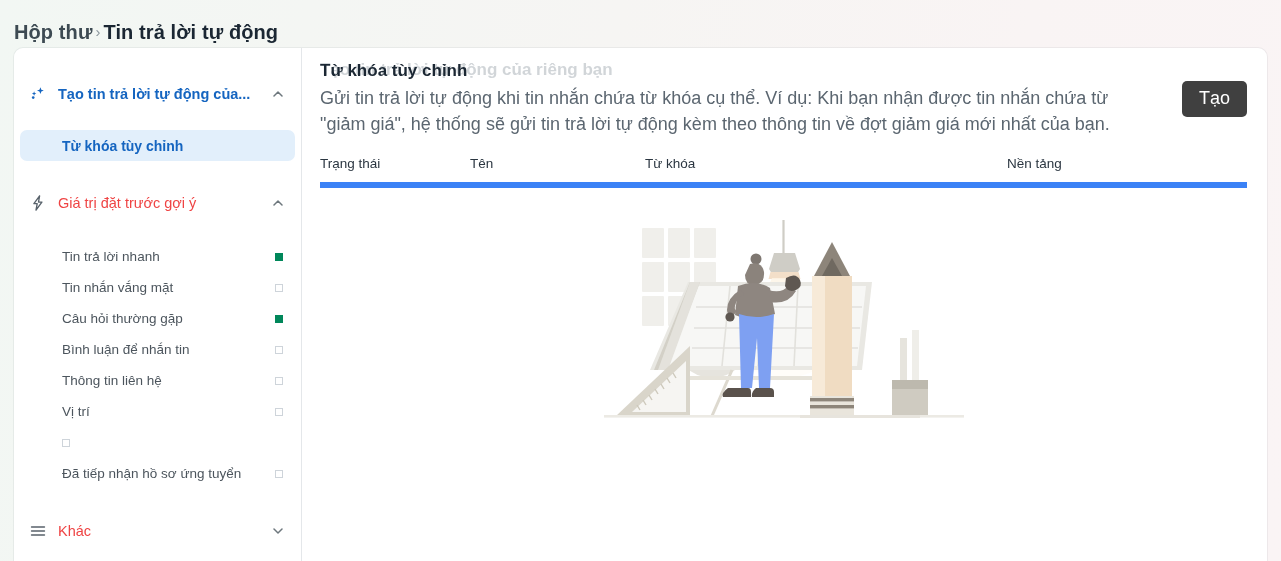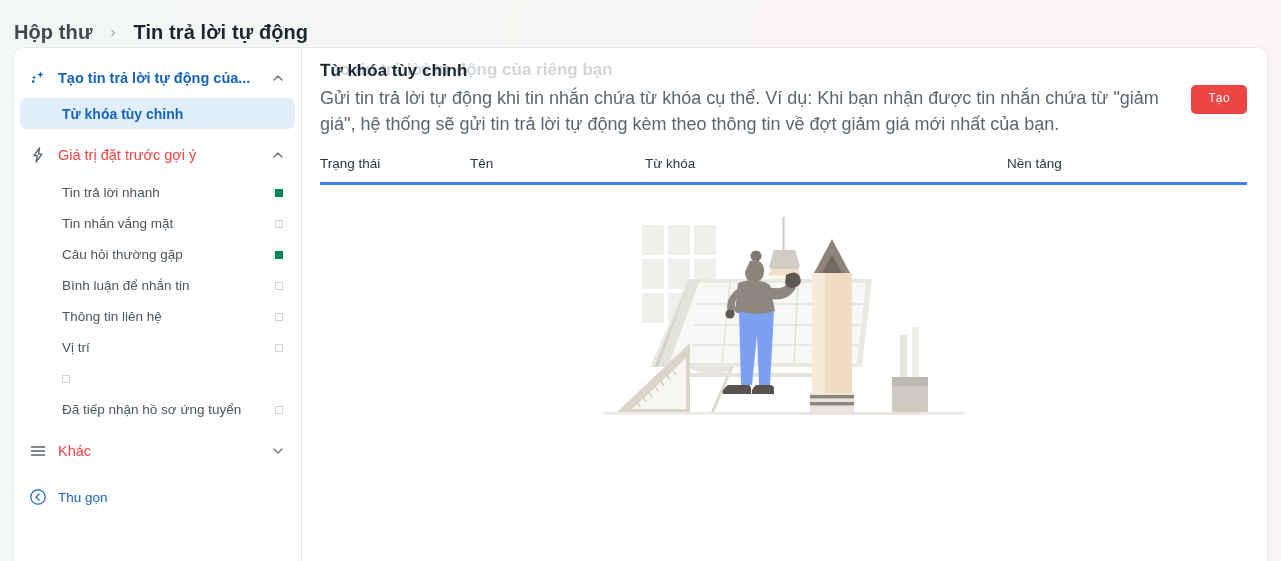--- a/index.html
+++ b/index.html
@@ -13,21 +13,21 @@
     background: linear-gradient(100deg, #f2f7f3 0%, #f6f5f3 45%, #f9f4f4 75%, #faf4f5 100%);
     position: relative;
   }
 
   
   .topbar {
     height: 64px;
     display: flex;
     align-items: center;
     padding: 0 0 0 14px;
-    gap: 18px;
+    gap: 3px;
   }
   .crumb-root {
     font-size: 20px;
     font-weight: bold;
     color: #3d4a52;
     letter-spacing: .1px;
     cursor: pointer;
   }
   .crumb-sep {
     font-size: 15px;
@@ -61,21 +61,21 @@
     flex: 0 0 288px;
     border-right: 1px solid #e4e7ea;
     padding: 10px 0 0 0;
     position: relative;
   }
 
   .nav-group-head {
     display: flex;
     align-items: center;
     height: 40px;
-    margin: 0 6px;
+    margin: 16px 6px;
     padding: 0 10px 0 8px;
     border-radius: 7px;
     cursor: pointer;
     gap: 10px;
   }
   .grp-icon {
     width: 20px; height: 20px;
     flex: 0 0 20px;
     display: flex; align-items: center; justify-content: center;
   }
@@ -164,35 +164,35 @@
   .panel-desc {
     font-size: 18px;
     color: #5b6670;
     line-height: 1.45;
     margin: 0;
     max-width: 880px;
   }
   .create-btn {
     flex: 0 0 auto;
     margin-top: 1px;
-    background: #ef4444;
+    background: #404040;
     color: #fff;
     border: none;
     border-radius: 5px;
-    font-size: 12px;
-    font-family: Liberation Mono, monospace;
+    font-size: 18px;
+    font-family: Liberation Sans, sans-serif;
     padding: 8px 17px;
     cursor: pointer;
     line-height: 1.1;
   }
 
   
   .table {
     margin-top: 19px;
-    border-bottom: 3px solid #3b82f6;
+    border-bottom: 6px solid #3b82f6;
   }
   .thead {
     display: flex;
     padding-bottom: 11px;
     align-items: center;
   }
   .th {
     font-size: 13.5px;
     color: #2b3641;
     font-weight: normal;

